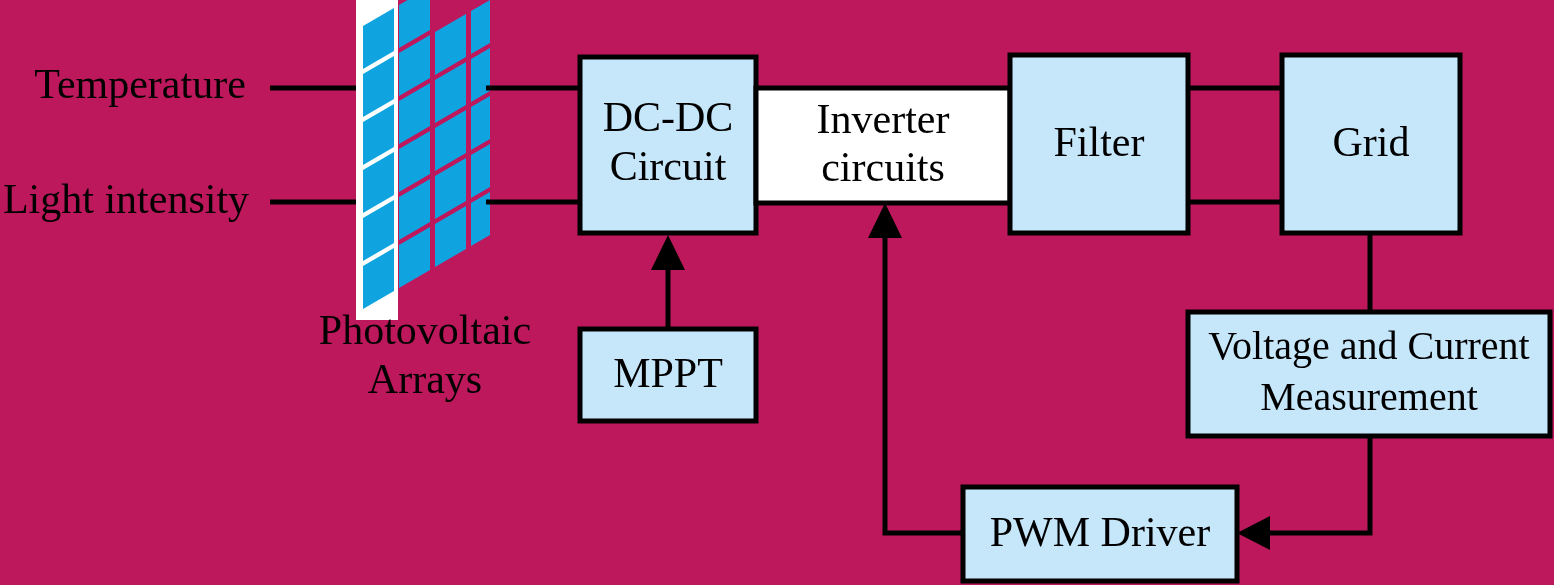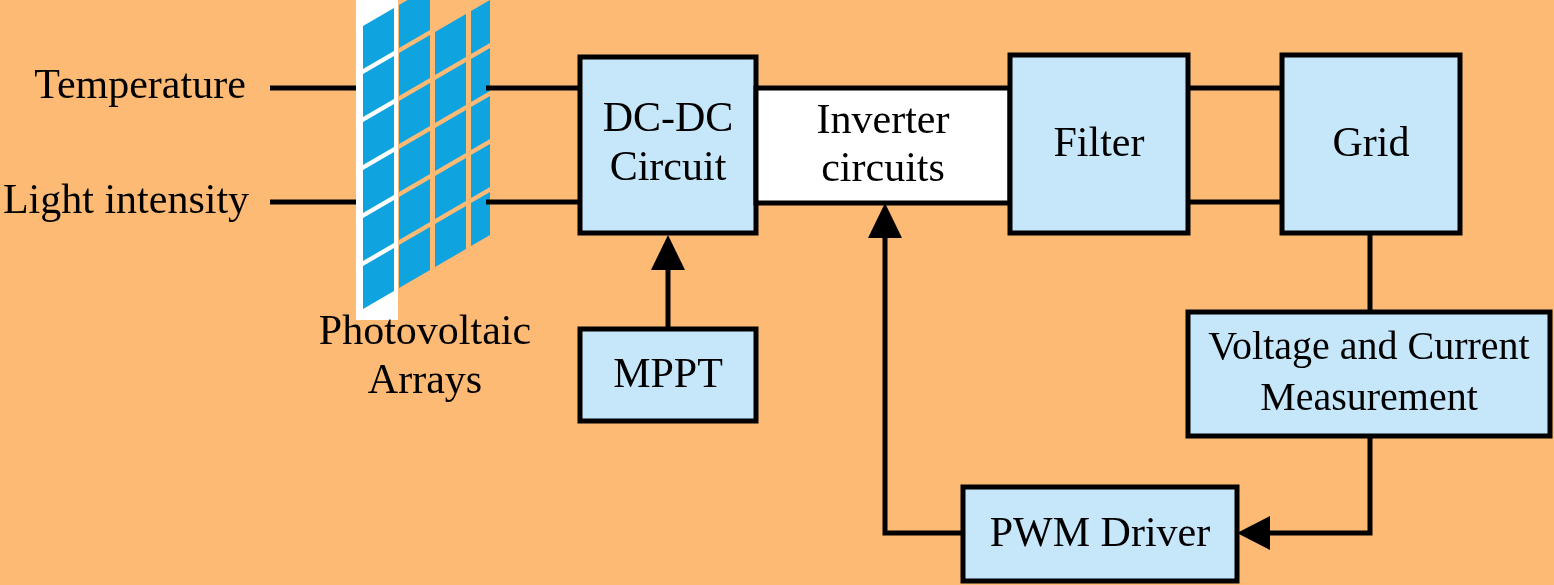--- a/index.html
+++ b/index.html
@@ -5,21 +5,21 @@
 <style>
   html, body {
     margin: 0;
     padding: 0;
     background: #ffffff;
   }
   #canvas {
     position: relative;
     width: 1554px;
     height: 585px;
-    background: #fdba74;
+    background: #be185d;
     font-family: "Liberation Serif", "DejaVu Serif", serif;
     overflow: hidden;
   }
   svg#diagram {
     position: absolute;
     left: 0;
     top: 0;
     width: 1554px;
     height: 585px;
   }

